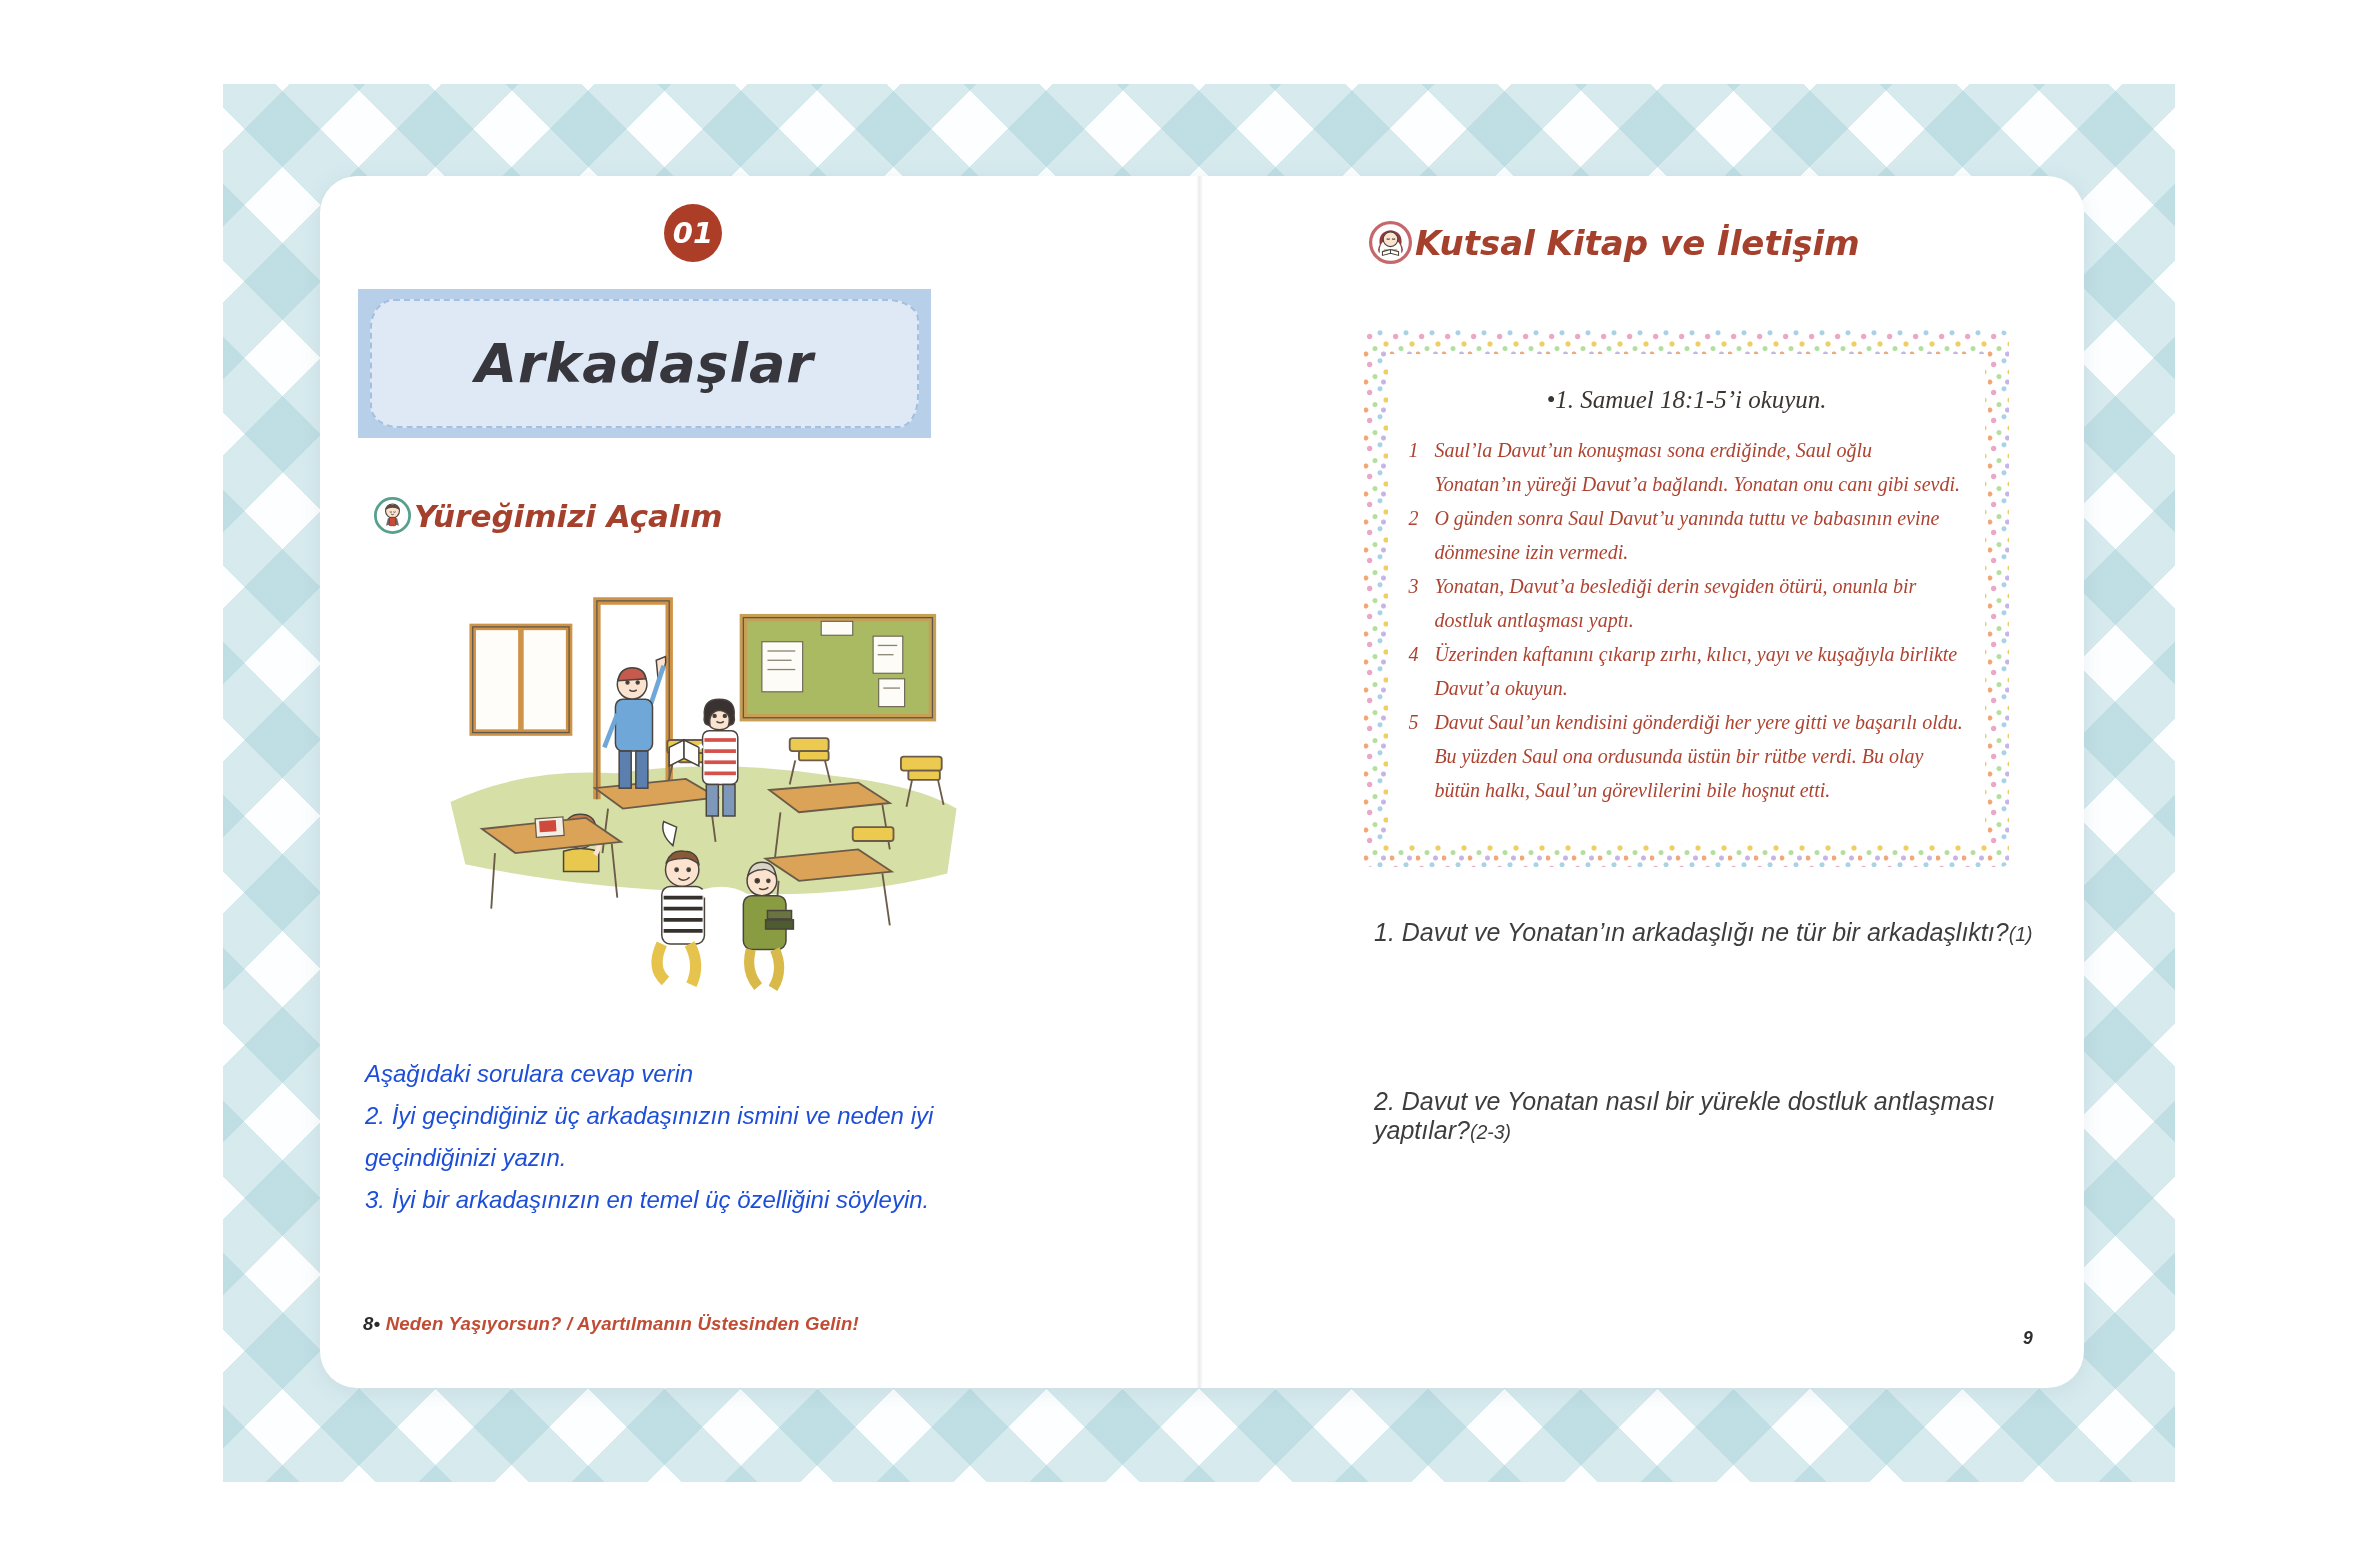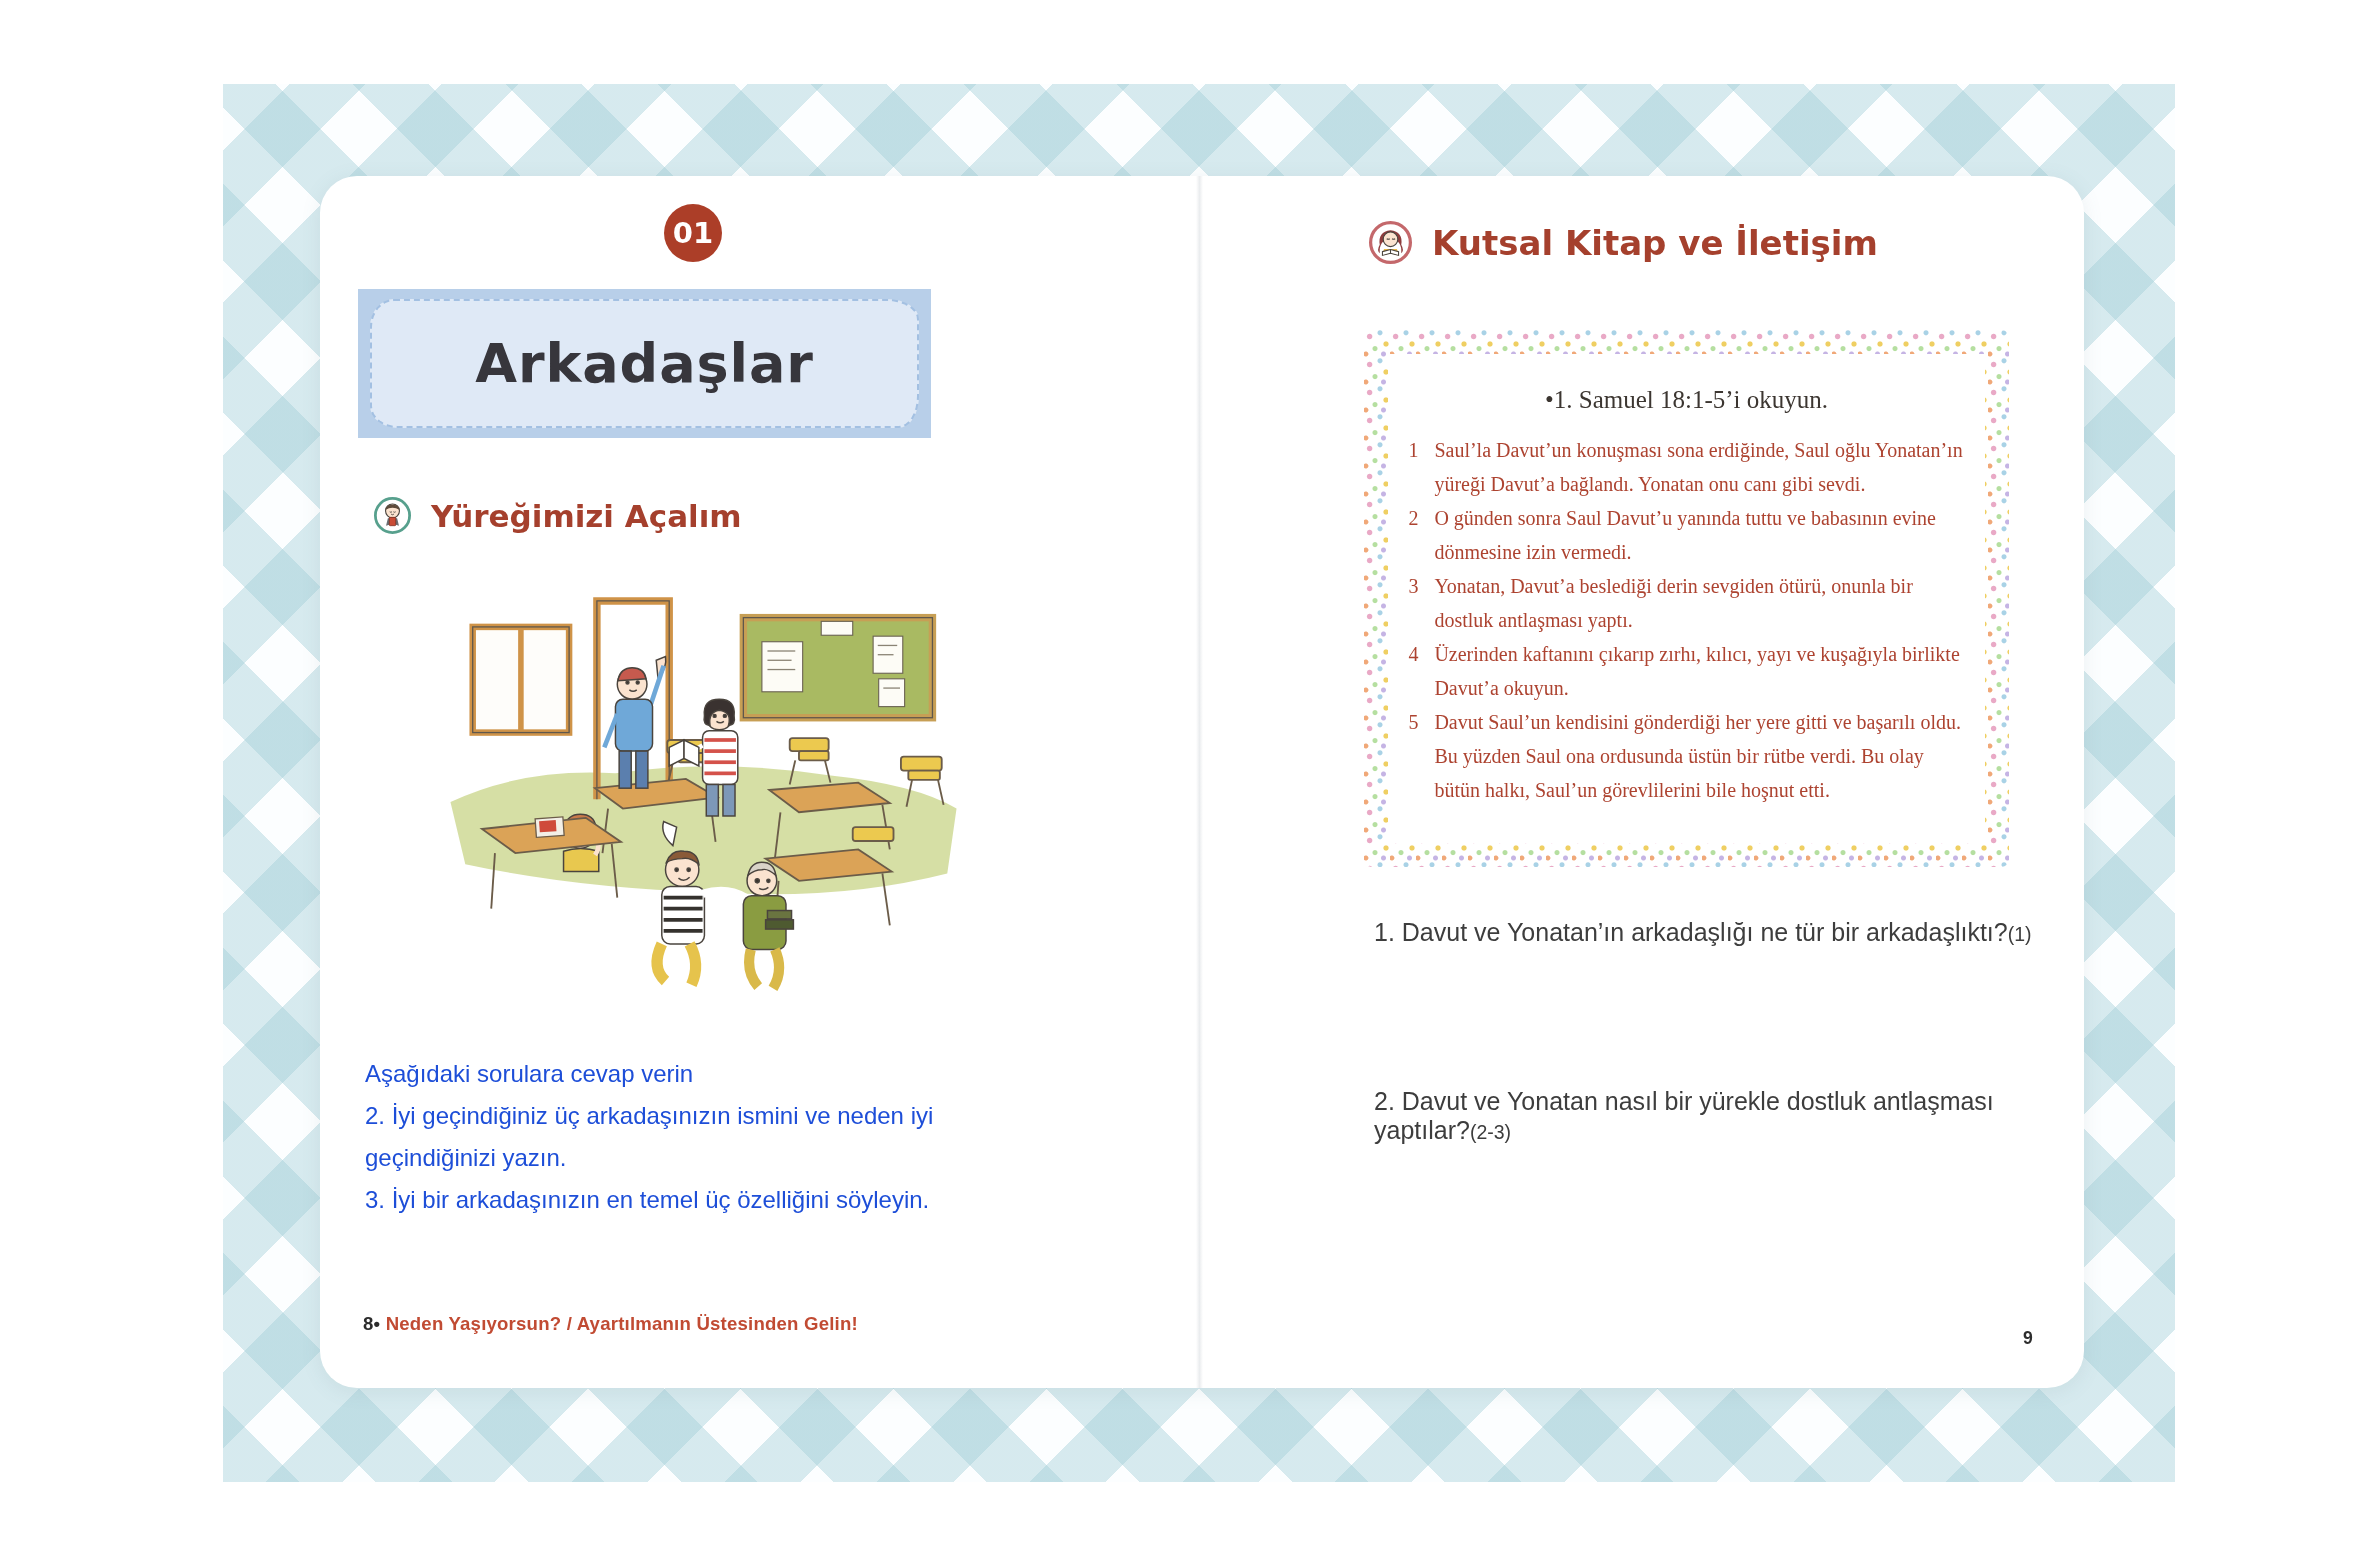--- a/index.html
+++ b/index.html
@@ -1,18 +1,18 @@
 <!DOCTYPE html>
 <html style="font-size:15px"><head>
 <meta charset="utf-8">
 <style>
   html,body{margin:0;padding:0;background:#ffffff;}
   #canvas{
     position:relative;width:2375px;height:1563px;background:#ffffff;
-    font-family:"Liberation Sans",sans-serif;overflow:hidden;
+    font-family:"Liberation Sans",sans-serif;overflow:hidden;font-style:italic;
   }
   
   .bg-pattern{
     position:absolute;left:223px;top:84px;width:1952px;height:1398px;
     background-color:#fcfeff;
     background-image:
       repeating-linear-gradient(45deg,  rgba(158,204,214,0.40) 0 54px, transparent 54px 108px),
       repeating-linear-gradient(-45deg, rgba(158,204,214,0.40) 0 54px, transparent 54px 108px);
   }
   
@@ -39,21 +39,21 @@
   .banner-inner{
     position:absolute;left:12px;top:10.2px;right:12px;bottom:10.2px;
     background:#dfe9f6;border:2.8px dashed #a3c0e2;
     border-radius:24px 32px 20.4px 28px / 28px 20.4px 32px 22px;
     display:flex;align-items:center;justify-content:center;
   }
   .banner-title{
     font-family:"DejaVu Sans",sans-serif;font-weight:bold;
     font-size:54px;color:#37363c;letter-spacing:0.9px;
   }
-  .section-head{position:absolute;display:flex;align-items:center;gap:20px;}
+  .section-head{position:absolute;display:flex;align-items:center;gap:3px;}
   .section-head .txt{
     font-family:"DejaVu Sans",sans-serif;font-weight:bold;color:#a5402d;
   }
   .sh-left{left:54px;top:321px;}
   .sh-left .txt{font-size:31px;}
   .sh-right{left:1049px;top:45px;}
   .sh-right .txt{font-size:34px;}
   .illustration{position:absolute;left:119px;top:399px;width:529px;height:431px;}
   .lp-questions{
     position:absolute;left:45px;top:877px;width:705px;

